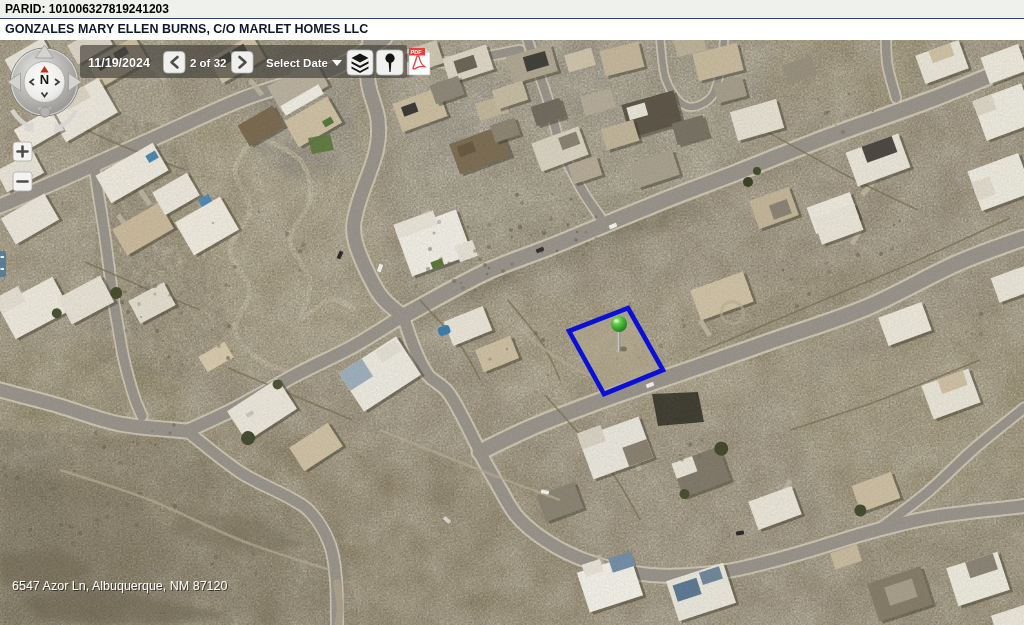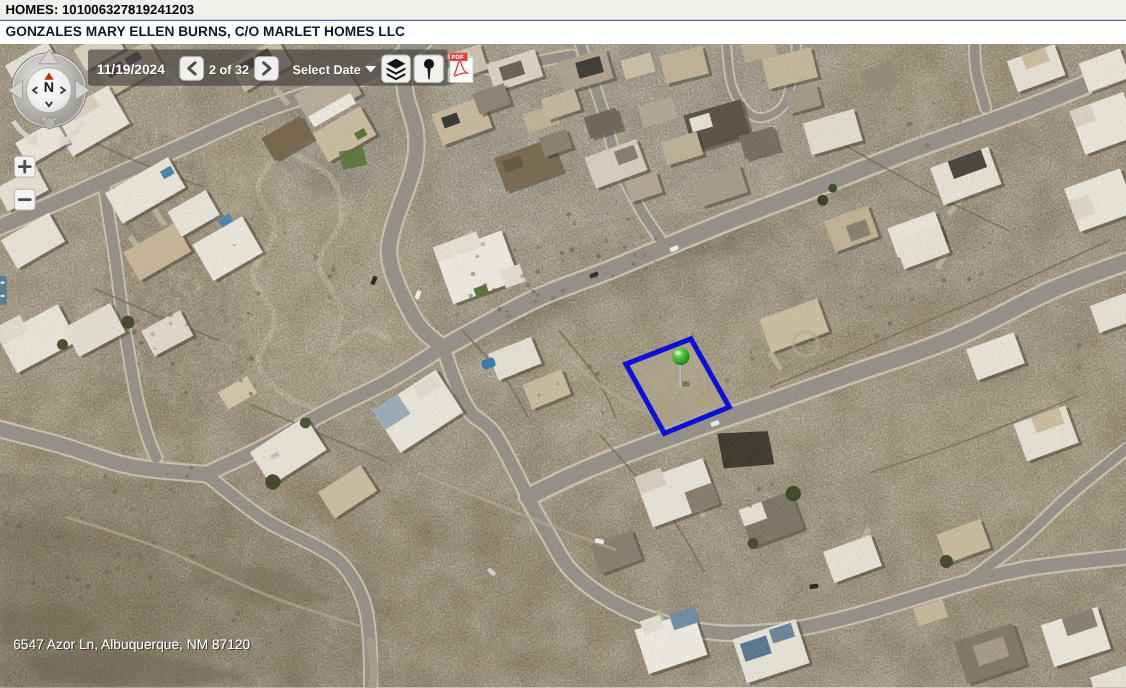--- a/index.html
+++ b/index.html
@@ -4,21 +4,21 @@
 body{width:1024px;height:625px;overflow:hidden;font-family:"Liberation Sans",sans-serif;background:#fff;}
 .hdr1{position:absolute;left:0;top:0;width:1024px;height:18px;background:#eef1ec;}
 .hdr1 span{position:absolute;left:5px;top:2px;font-size:12px;font-weight:bold;color:#000;}
 .bluline{position:absolute;left:0;top:18px;width:1024px;height:1px;background:#32427c;}
 .hdr2{position:absolute;left:0;top:19px;width:1024px;height:21px;background:#ffffff;}
 .hdr2 span{position:absolute;left:5px;top:3px;font-size:12.5px;font-weight:bold;color:#0f172a;}
 #map{position:absolute;left:0;top:40px;width:1024px;height:585px;}
 </style></head><body>
 
 <div class="hdr1">
-    <span>HOMES: 101006327819241203</span>
+    <span>PARID: 101006327819241203</span>
   </div>
 
 <div class="bluline"></div>
 
 <div class="hdr2">
     <span>GONZALES MARY ELLEN BURNS, C/O MARLET HOMES LLC</span>
   </div>
 
 <div id="map">
 <svg width="1024" height="585" viewBox="0 0 1024 585">

